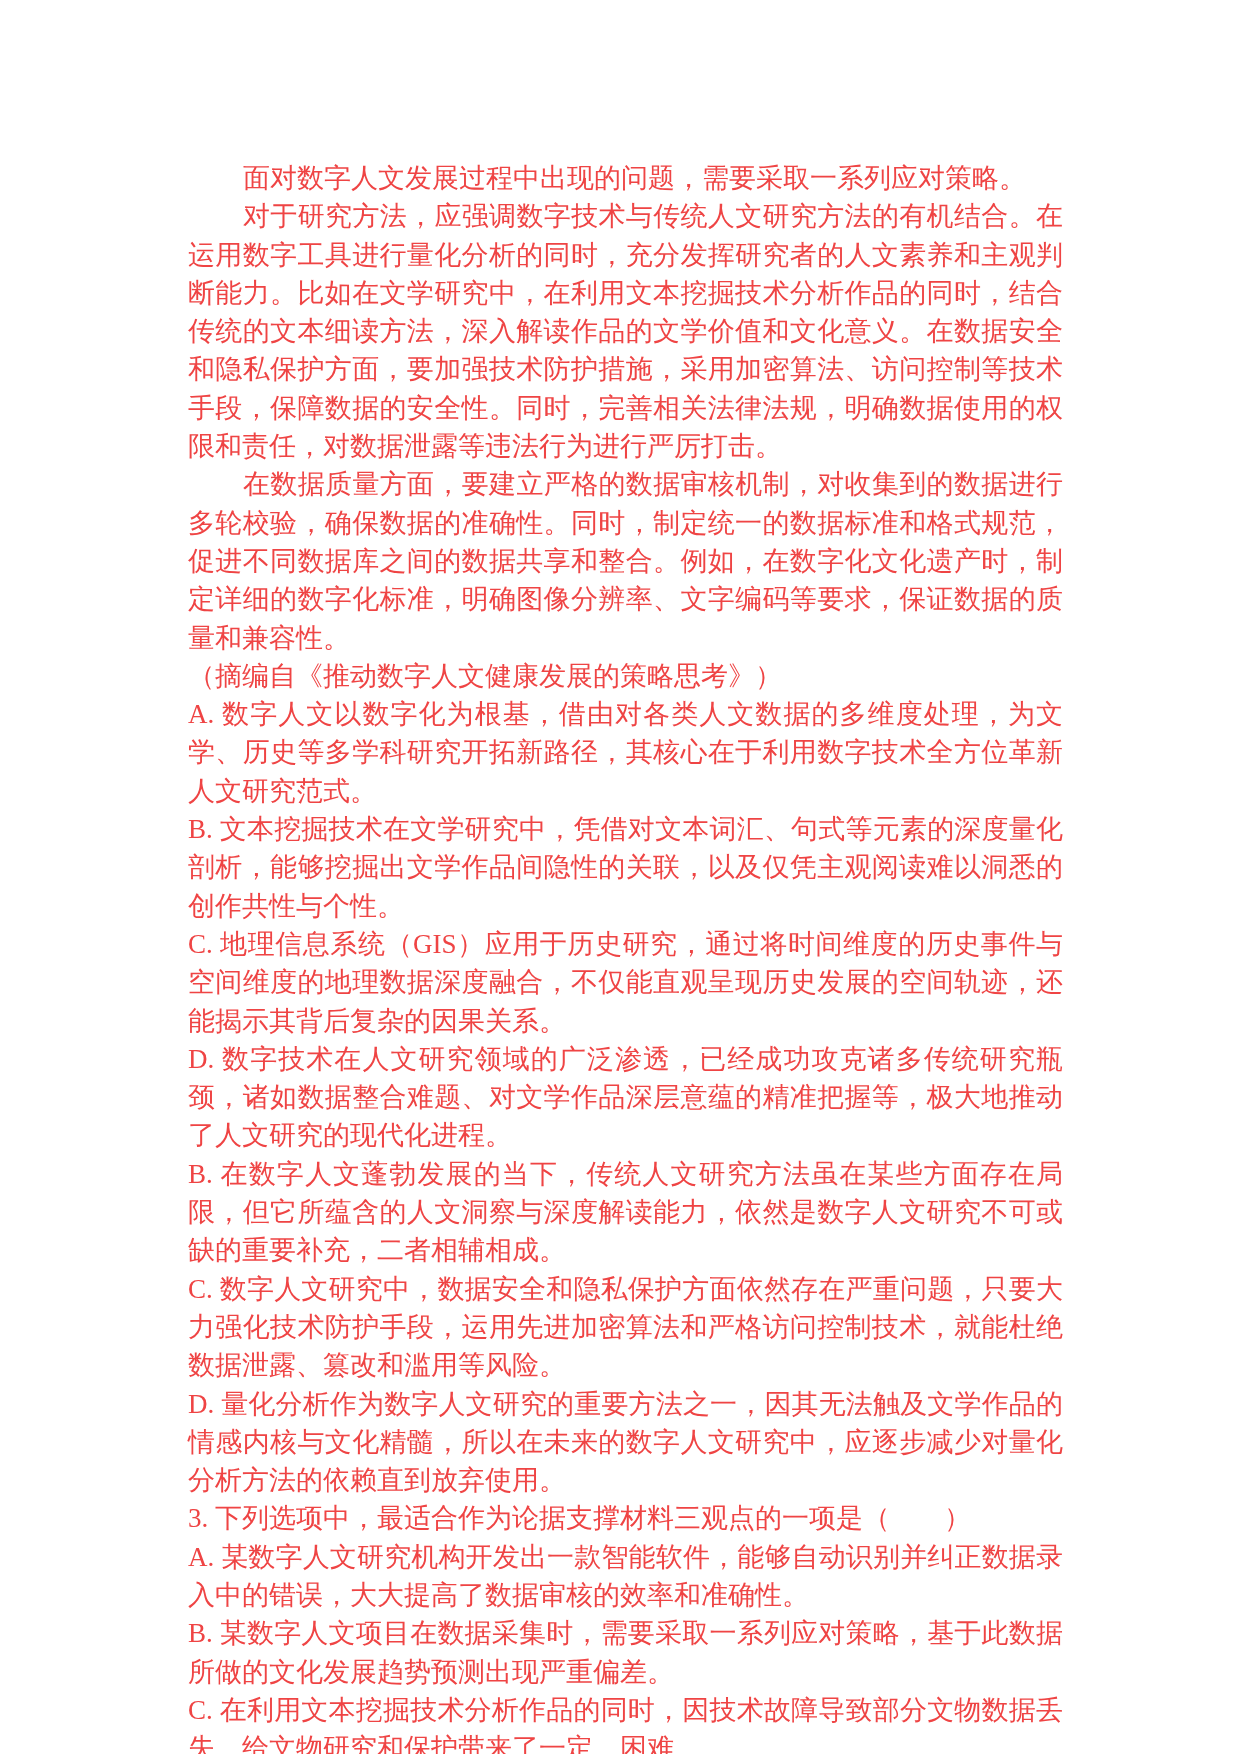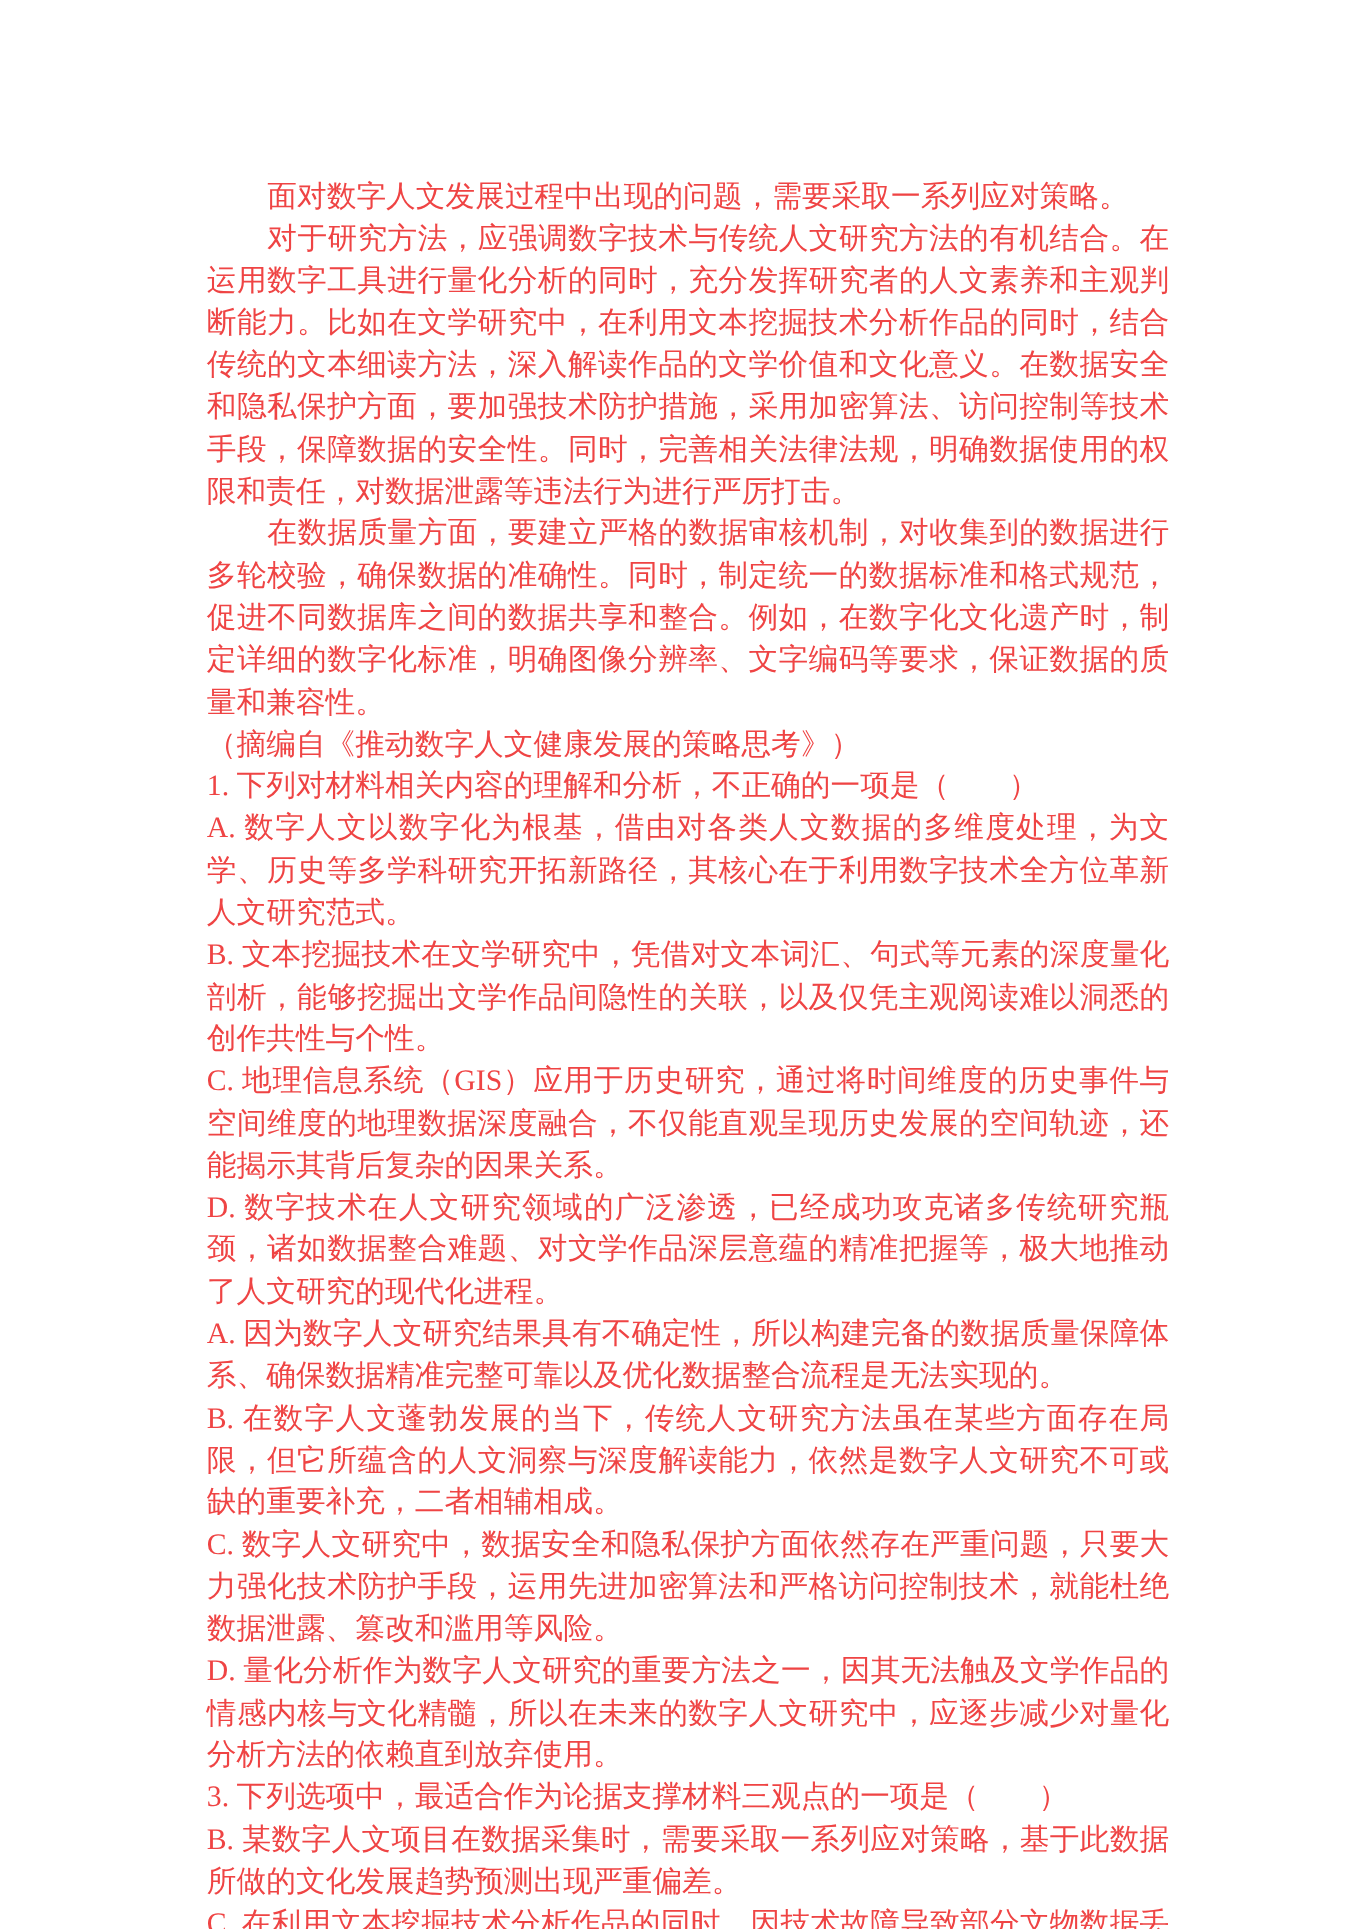--- a/index.html
+++ b/index.html
@@ -43,29 +43,28 @@
 
 <div class="page">
   <div class="content">
 
     <p class="para-indent">面对数字人文发展过程中出现的问题，需要采取一系列应对策略。</p>
     <p class="para-indent">对于研究方法，应强调数字技术与传统人文研究方法的有机结合。在运用数字工具进行量化分析的同时，充分发挥研究者的人文素养和主观判断能力。比如在文学研究中，在利用文本挖掘技术分析作品的同时，结合传统的文本细读方法，深入解读作品的文学价值和文化意义。在数据安全和隐私保护方面，要加强技术防护措施，采用加密算法、访问控制等技术手段，保障数据的安全性。同时，完善相关法律法规，明确数据使用的权限和责任，对数据泄露等违法行为进行严厉打击。</p>
     <p class="para-indent">在数据质量方面，要建立严格的数据审核机制，对收集到的数据进行多轮校验，确保数据的准确性。同时，制定统一的数据标准和格式规范，促进不同数据库之间的数据共享和整合。例如，在数字化文化遗产时，制定详细的数字化标准，明确图像分辨率、文字编码等要求，保证数据的质量和兼容性。</p>
 
     <p class="source-line">（摘编自《推动数字人文健康发展的策略思考》）</p>
 
-    <p>1. 下列对材料相关内容的理解和分析，不正确的一项是（　　）</p>
     <p>A. 数字人文以数字化为根基，借由对各类人文数据的多维度处理，为文学、历史等多学科研究开拓新路径，其核心在于利用数字技术全方位革新人文研究范式。</p>
     <p>B. 文本挖掘技术在文学研究中，凭借对文本词汇、句式等元素的深度量化剖析，能够挖掘出文学作品间隐性的关联，以及仅凭主观阅读难以洞悉的创作共性与个性。</p>
     <p>C. 地理信息系统（GIS）应用于历史研究，通过将时间维度的历史事件与空间维度的地理数据深度融合，不仅能直观呈现历史发展的空间轨迹，还能揭示其背后复杂的因果关系。</p>
     <p>D. 数字技术在人文研究领域的广泛渗透，已经成功攻克诸多传统研究瓶颈，诸如数据整合难题、对文学作品深层意蕴的精准把握等，极大地推动了人文研究的现代化进程。</p>
 
-    <p>A. 因为数字人文研究结果具有不确定性，所以构建完备的数据质量保障体系、确保数据精准完整可靠以及优化数据整合流程是无法实现的。</p>
     <p>B. 在数字人文蓬勃发展的当下，传统人文研究方法虽在某些方面存在局限，但它所蕴含的人文洞察与深度解读能力，依然是数字人文研究不可或缺的重要补充，二者相辅相成。</p>
     <p>C. 数字人文研究中，数据安全和隐私保护方面依然存在严重问题，只要大力强化技术防护手段，运用先进加密算法和严格访问控制技术，就能杜绝数据泄露、篡改和滥用等风险。</p>
     <p>D. 量化分析作为数字人文研究的重要方法之一，因其无法触及文学作品的情感内核与文化精髓，所以在未来的数字人文研究中，应逐步减少对量化分析方法的依赖直到放弃使用。</p>
 
     <p>3. 下列选项中，最适合作为论据支撑材料三观点的一项是（　　）</p>
+    <p>A. 某数字人文研究机构开发出一款智能软件，能够自动识别并纠正数据录入中的错误，大大提高了数据审核的效率和准确性。</p>
     <p>B. 某数字人文项目在数据采集时，需要采取一系列应对策略，基于此数据所做的文化发展趋势预测出现严重偏差。</p>
     <p>C. 在利用文本挖掘技术分析作品的同时，因技术故障导致部分文物数据丢失，给文物研究和保护带来了一定　困难。</p>
 
   </div>
 </div>
 
 </body></html>

